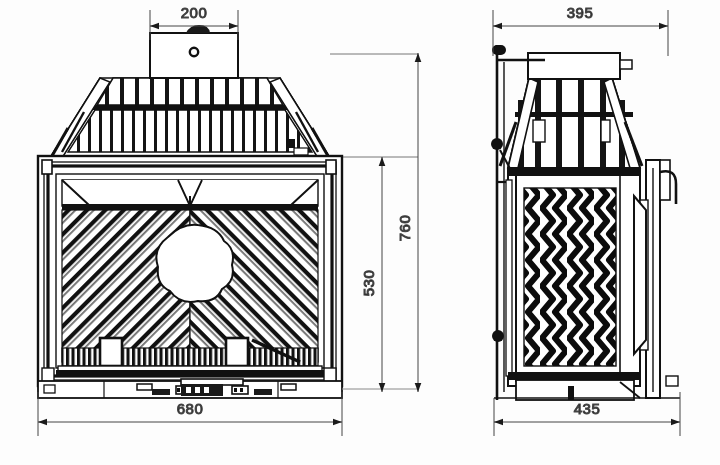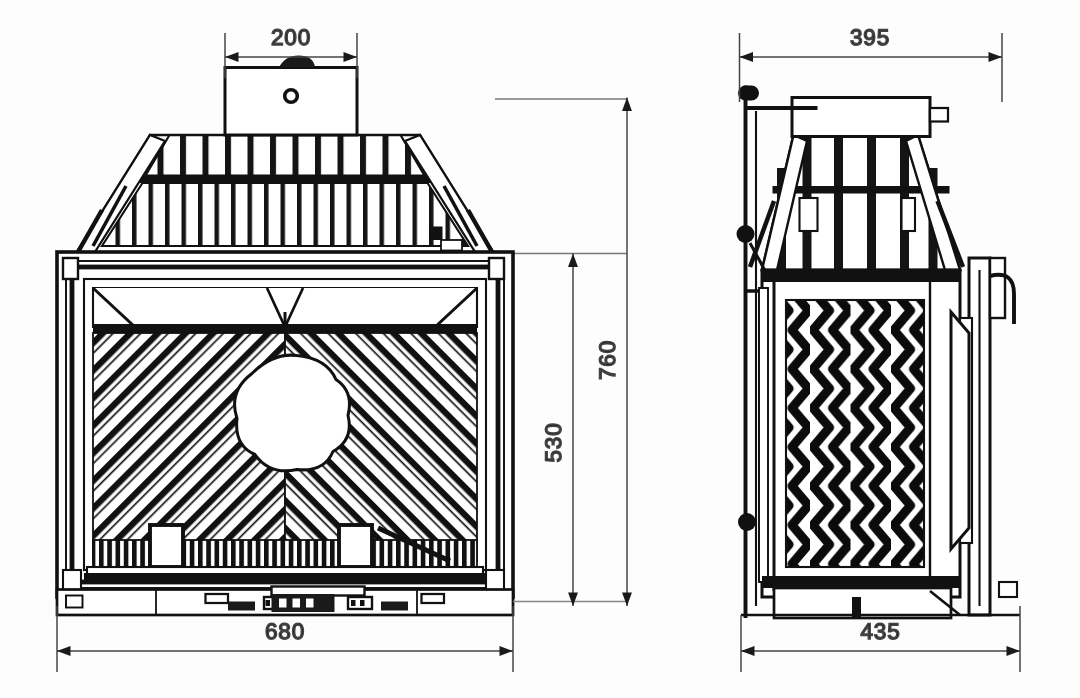--- a/index.html
+++ b/index.html
@@ -2,21 +2,21 @@
 <html><head>
 <meta charset="utf-8">
 <style>
   html,body{margin:0;padding:0;background:#ffffff;}
   body{
     width:720px;height:465px;overflow:hidden;
     font-family:"Liberation Sans", sans-serif;
     background:#fdfdfd;
     position:relative;
   }
-  #stage{position:absolute;left:0;top:12px;width:720px;height:351px;}
+  #stage{position:absolute;left:0;top:0;width:720px;height:351px;}
   svg#dwg{display:block;width:720px;height:465px;}
   .dimtext{
     font-family:"Liberation Sans", sans-serif;
     font-size:15px;
     fill:#1a1a1a;
     text-anchor:middle;
     letter-spacing:0.5px;
   }
 </style>
 </head>

